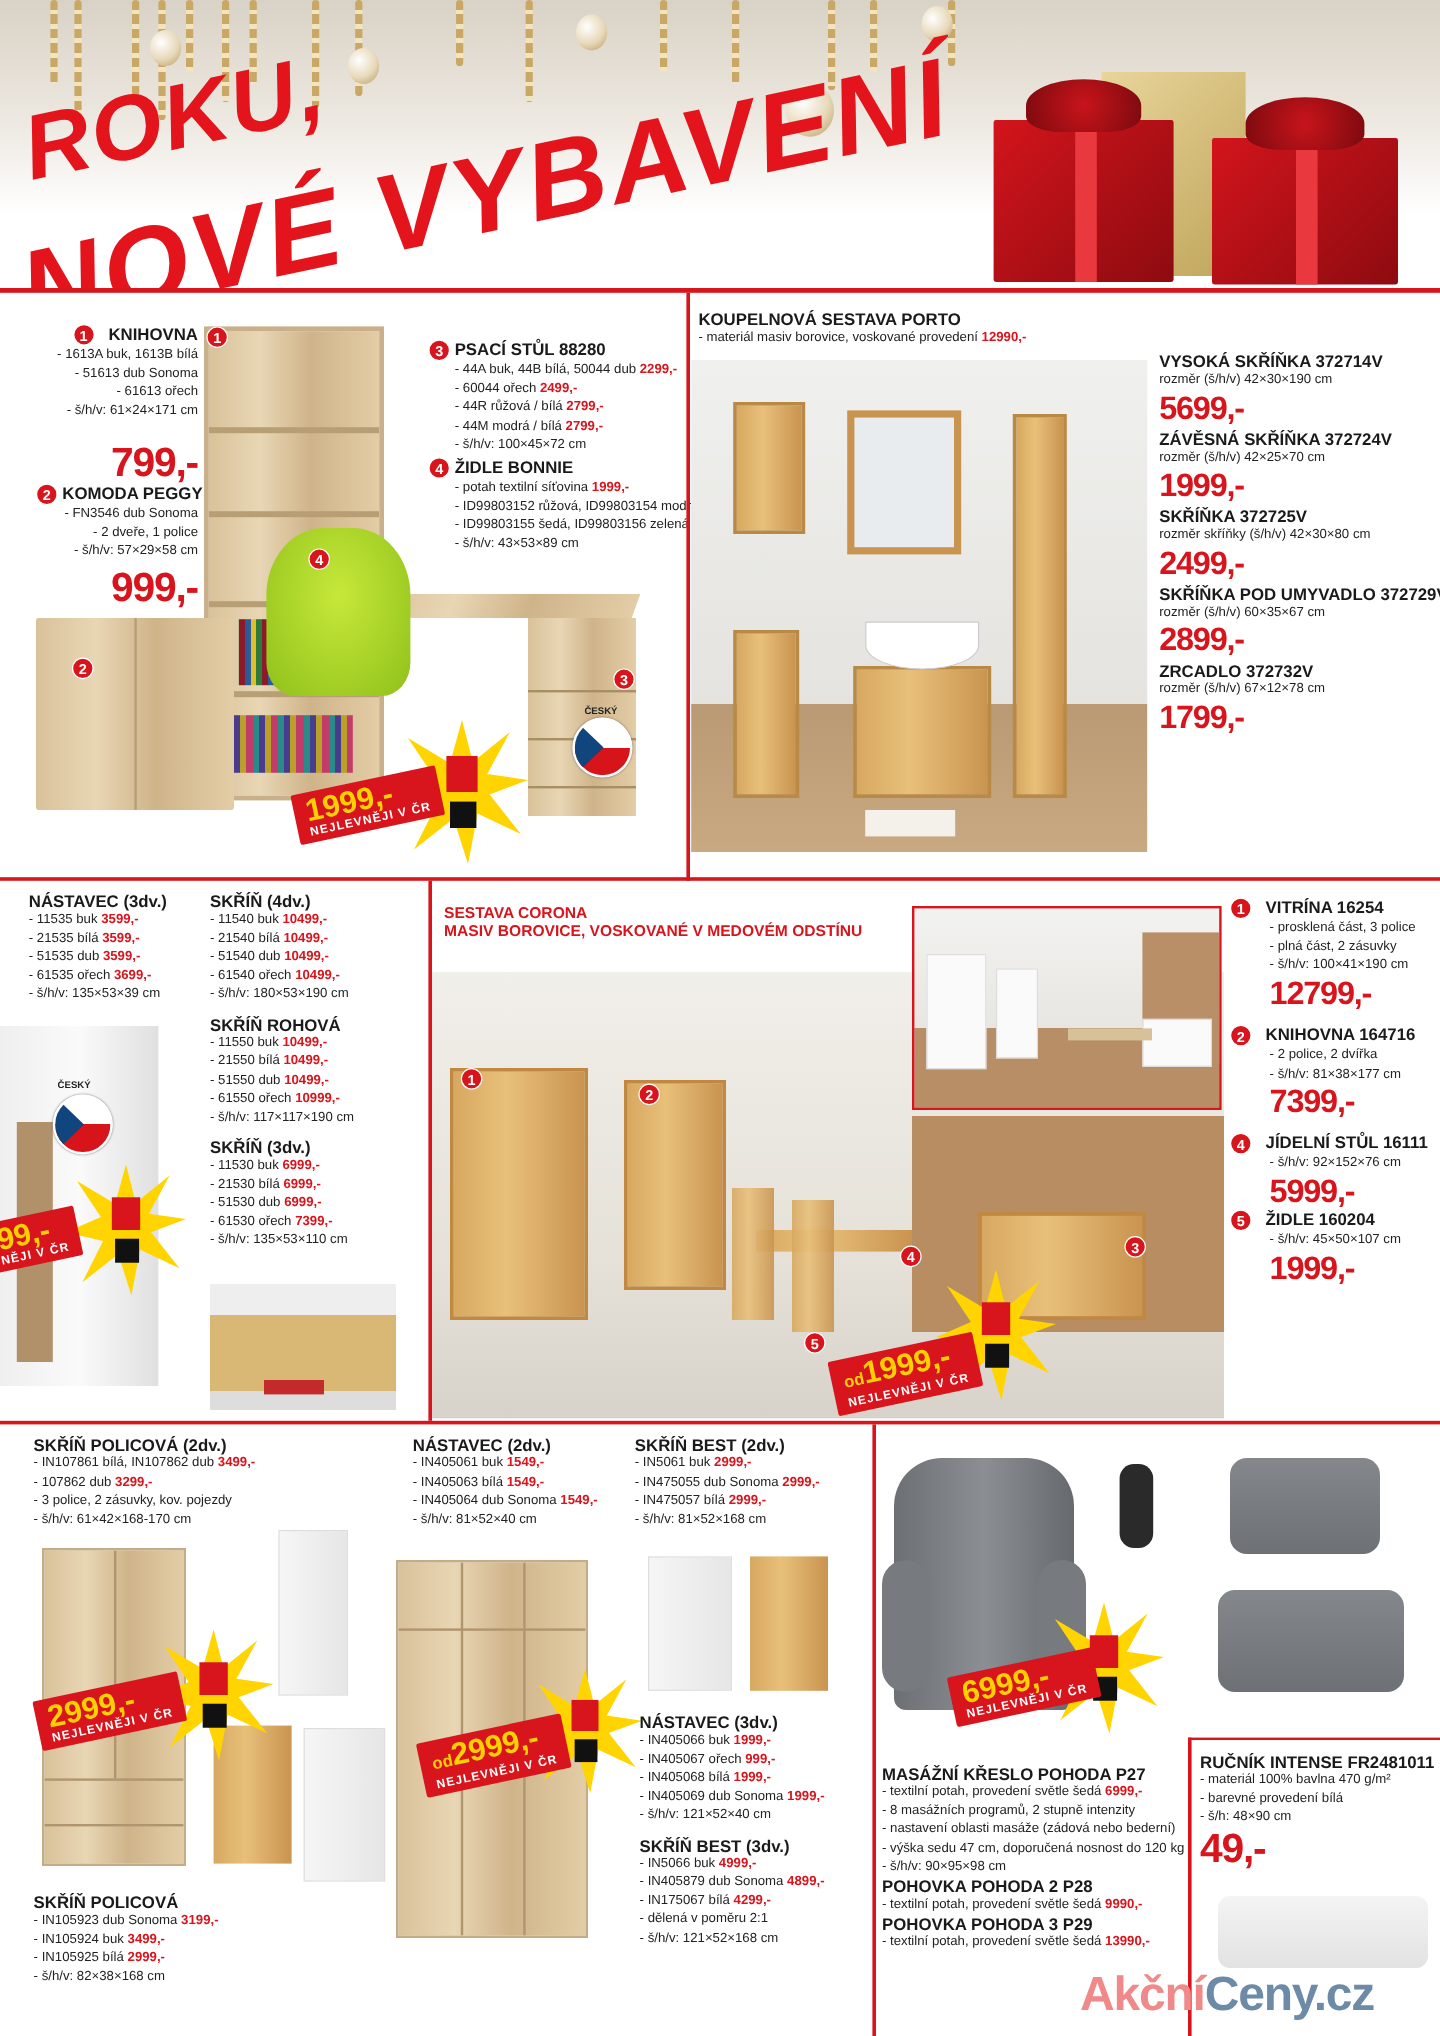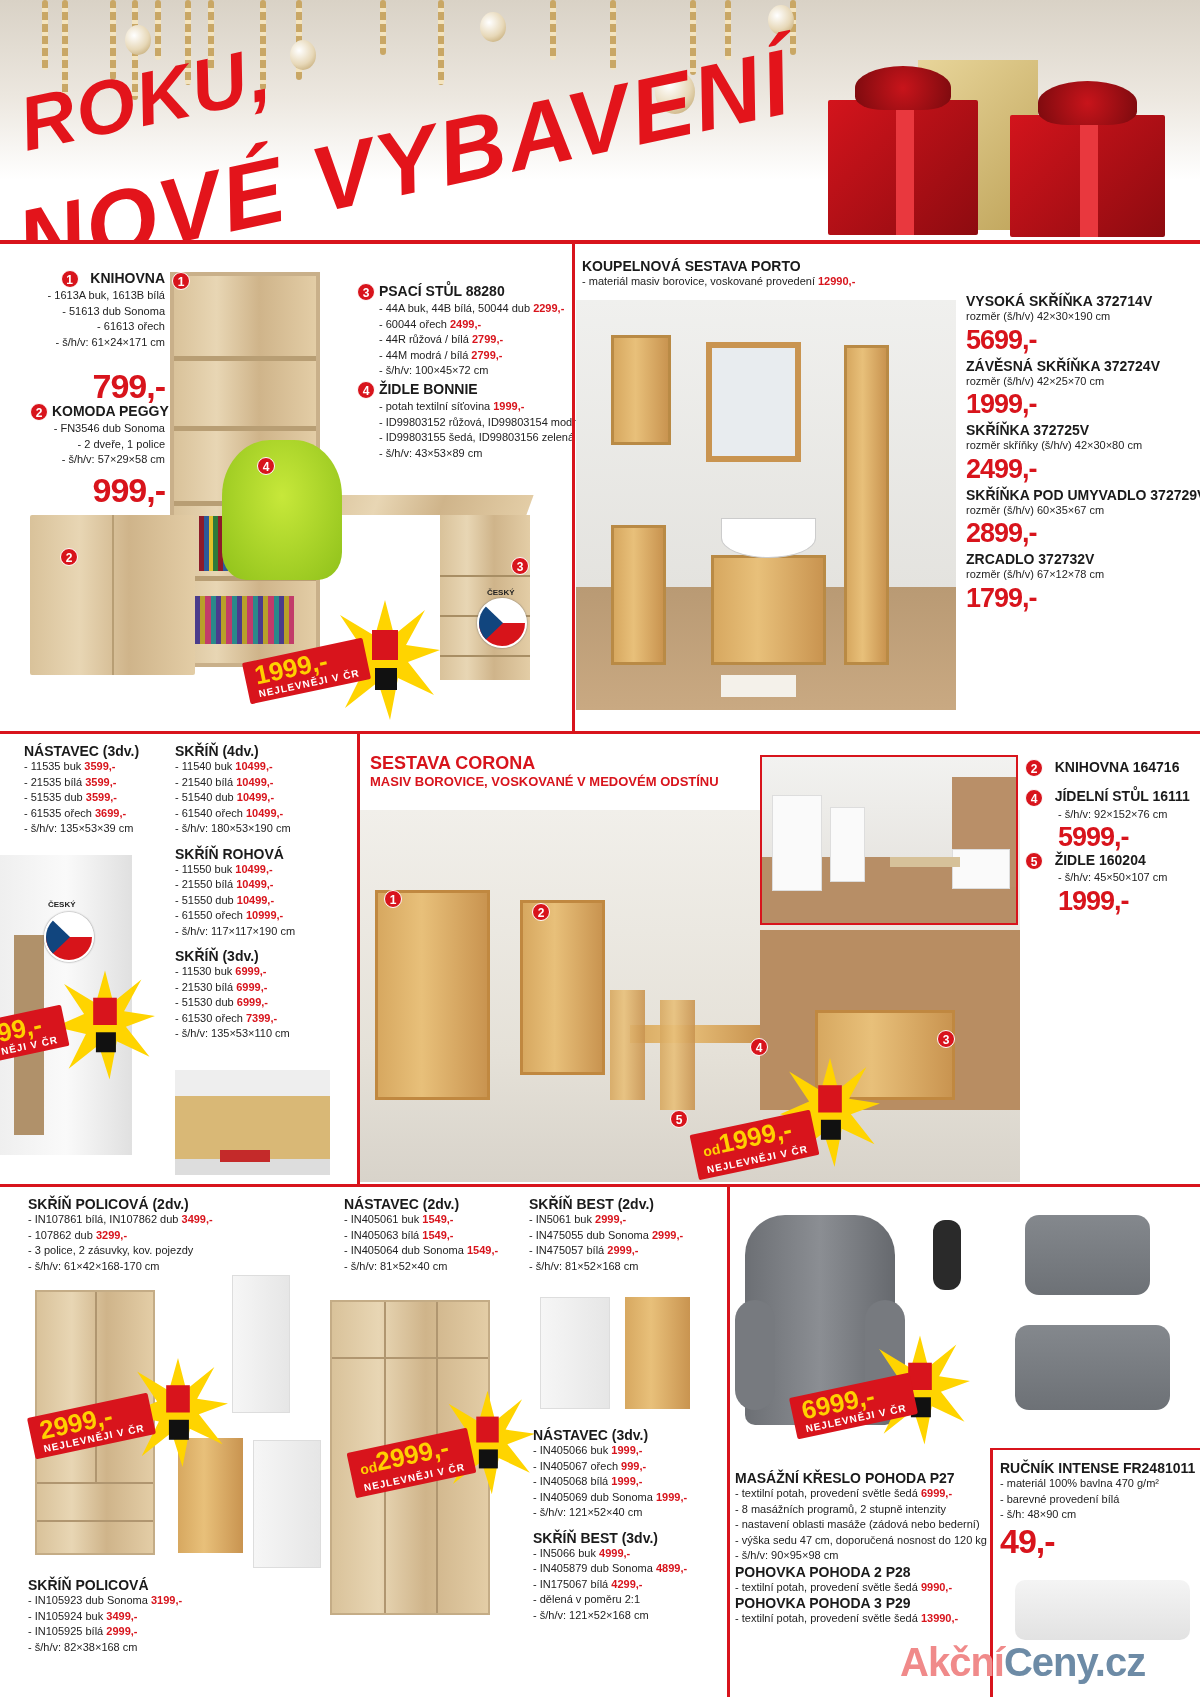--- a/index.html
+++ b/index.html
@@ -243,21 +243,21 @@
     <div class="line"><span>- š/h/v: 135×53×110 cm</span></div>
   </div>
 </div>
 <div class="photo" style="left:175px;top:1070px;width:155px;height:105px;background:linear-gradient(180deg,#eee 0 25%,#d9b876 25% 85%,#ddd 85%)">
   <div style="position:absolute;left:45px;top:80px;width:50px;height:12px;background:#c42a2a"></div>
 </div>
 
 <div class="redline" style="left:357px;top:734px;width:3px;height:450px"></div>
 
 <div class="abs" style="left:370px;top:753px">
-  <div class="sec-title" style="color:#d8141c;font-size:18px">SESTAVA CORONA</div>
+  <div class="sec-title" style="color:#d8141c;font-size:13px">SESTAVA CORONA</div>
   <div class="sec-title" style="color:#d8141c;font-size:13px">MASIV BOROVICE, VOSKOVANÉ V MEDOVÉM ODSTÍNU</div>
 </div>
 <div class="photo" style="left:360px;top:810px;width:660px;height:372px;background:linear-gradient(180deg,#f1efea 0%,#e5e1d8 65%,#d8d3ca 100%)">
   <div style="position:absolute;left:400px;top:120px;width:260px;height:180px;background:#b88d62"></div>
   <div class="pine" style="position:absolute;left:15px;top:80px;width:115px;height:210px;border:3px solid #c08840"></div>
   <div class="pine" style="position:absolute;left:160px;top:90px;width:85px;height:175px;border:3px solid #c08840"></div>
   <div class="pine" style="position:absolute;left:455px;top:200px;width:140px;height:90px;border:3px solid #c08840"></div>
   <div class="pine" style="position:absolute;left:270px;top:215px;width:130px;height:18px"></div>
   <div class="pine" style="position:absolute;left:250px;top:180px;width:35px;height:110px;opacity:.9"></div>
   <div class="pine" style="position:absolute;left:300px;top:190px;width:35px;height:110px;opacity:.9"></div>
@@ -280,22 +280,36 @@
   <polygon points="55,0 64,35 95,10 76,45 110,50 78,62 104,95 68,78 60,120 48,82 15,108 34,70 0,62 32,48 10,15 45,36" fill="#ffd400"></polygon>
   <rect x="42" y="30" width="26" height="30" fill="#d8141c"></rect>
     <rect x="45" y="68" width="22" height="22" fill="#111"></rect>
 </svg>
 <div class="tag" style="left:693px;top:1122px">
   <div class="tp"><small>od</small><span>1999,-</span></div>
   <div class="tn">NEJLEVNĚJI V ČR</div>
 </div>
 
 <div class="abs" style="left:1025px;top:748px;width:175px">
+  <div>
+    <div class="sec-title"><span class="num">1</span>&nbsp;&nbsp; <span>VITRÍNA 16254</span></div>
+    <div style="padding-left:33px">
+      <div class="line">- prosklená část, 3 police</div>
+      <div class="line">- plná část, 2 zásuvky</div>
+      <div class="line">- š/h/v: 100×41×190 cm</div>
+      <div class="mid">12799,-</div>
+    </div>
+  </div>
   <div style="margin-top:11px">
     <div class="sec-title"><span class="num">2</span>&nbsp;&nbsp; <span>KNIHOVNA 164716</span></div>
+    <div style="padding-left:33px">
+      <div class="line">- 2 police, 2 dvířka</div>
+      <div class="line">- š/h/v: 81×38×177 cm</div>
+      <div class="mid">7399,-</div>
+    </div>
   </div>
   <div style="margin-top:11px">
     <div class="sec-title"><span class="num">4</span>&nbsp;&nbsp; <span>JÍDELNÍ STŮL 16111</span></div>
     <div style="padding-left:33px">
       <div class="line">- š/h/v: 92×152×76 cm</div>
       <div class="mid">5999,-</div>
     </div>
   </div>
   <div style="">
     <div class="sec-title"><span class="num">5</span>&nbsp;&nbsp; <span>ŽIDLE 160204</span></div>

